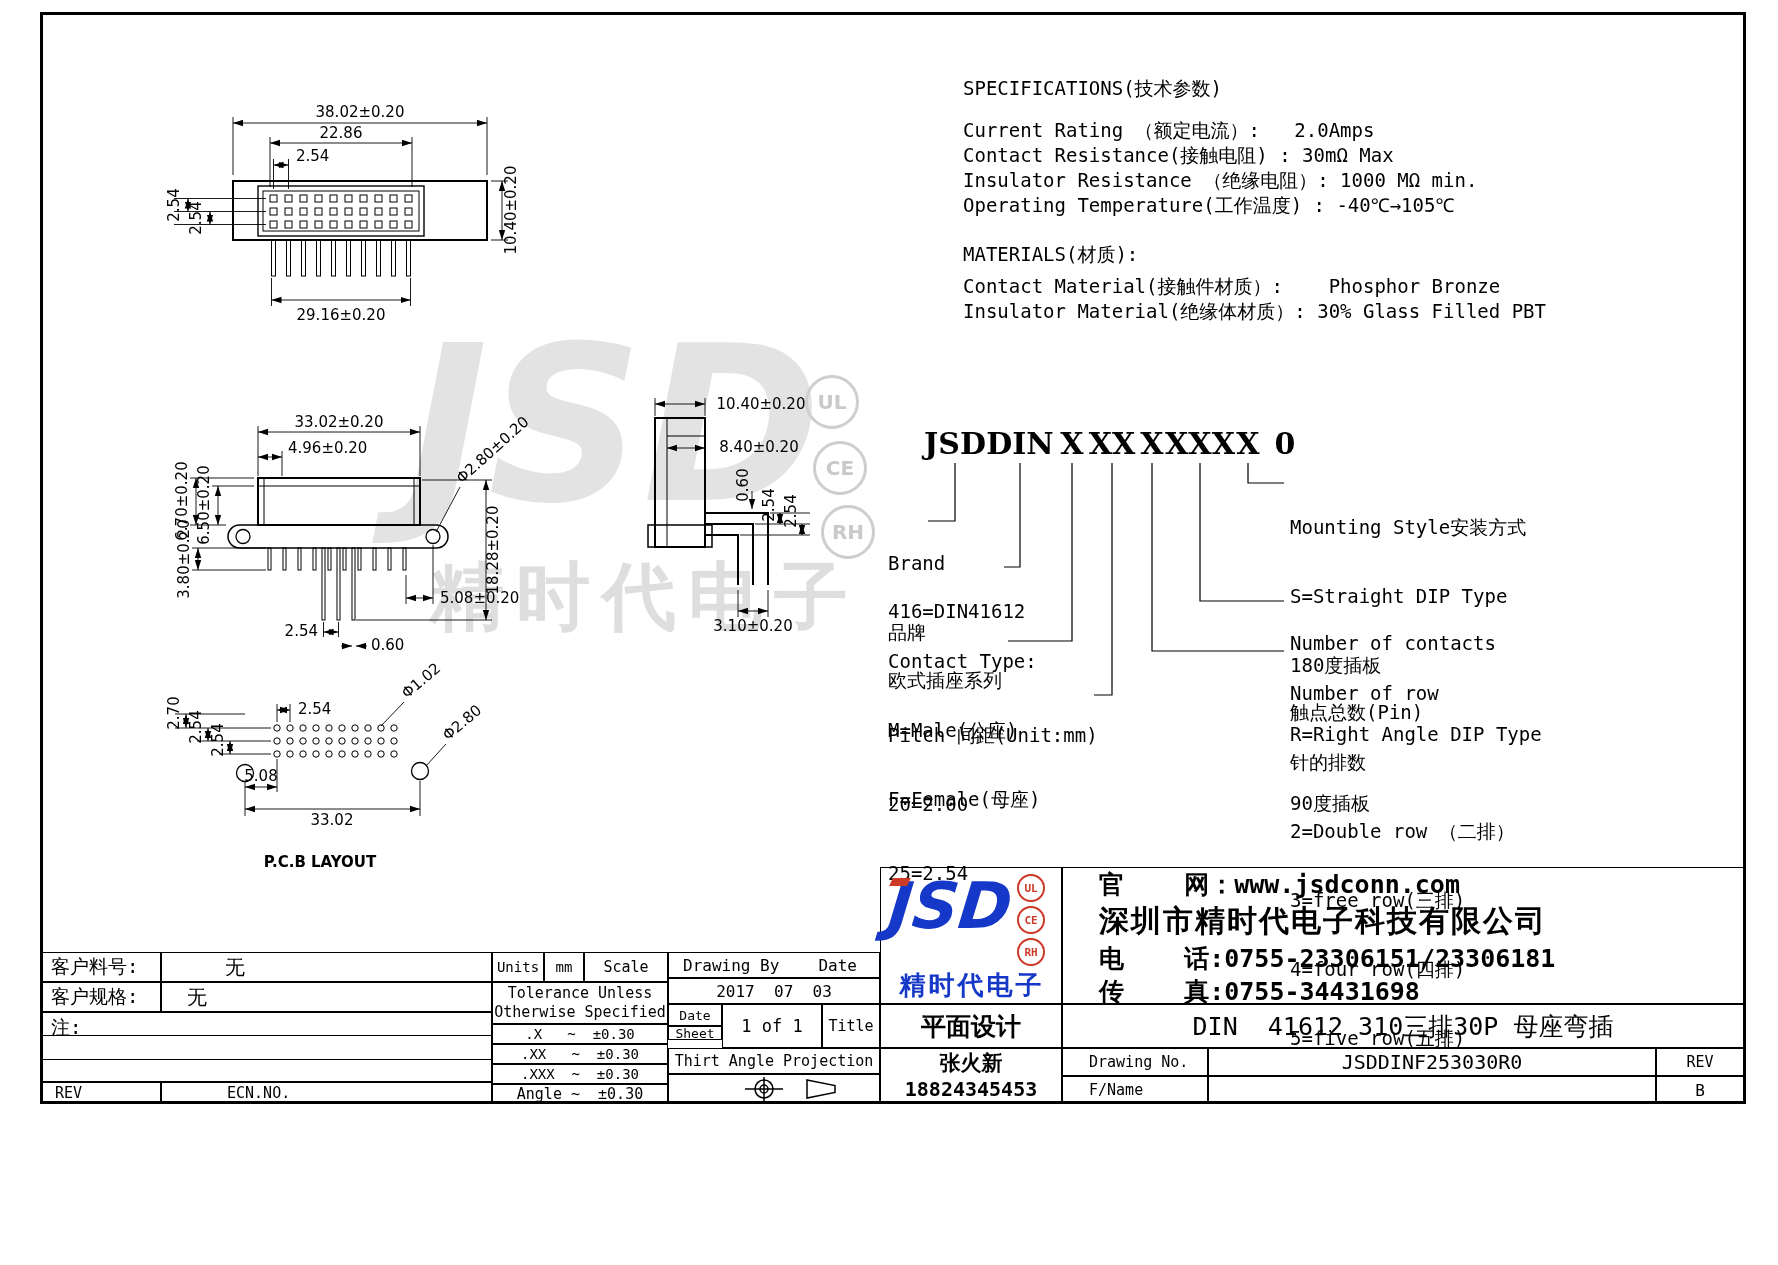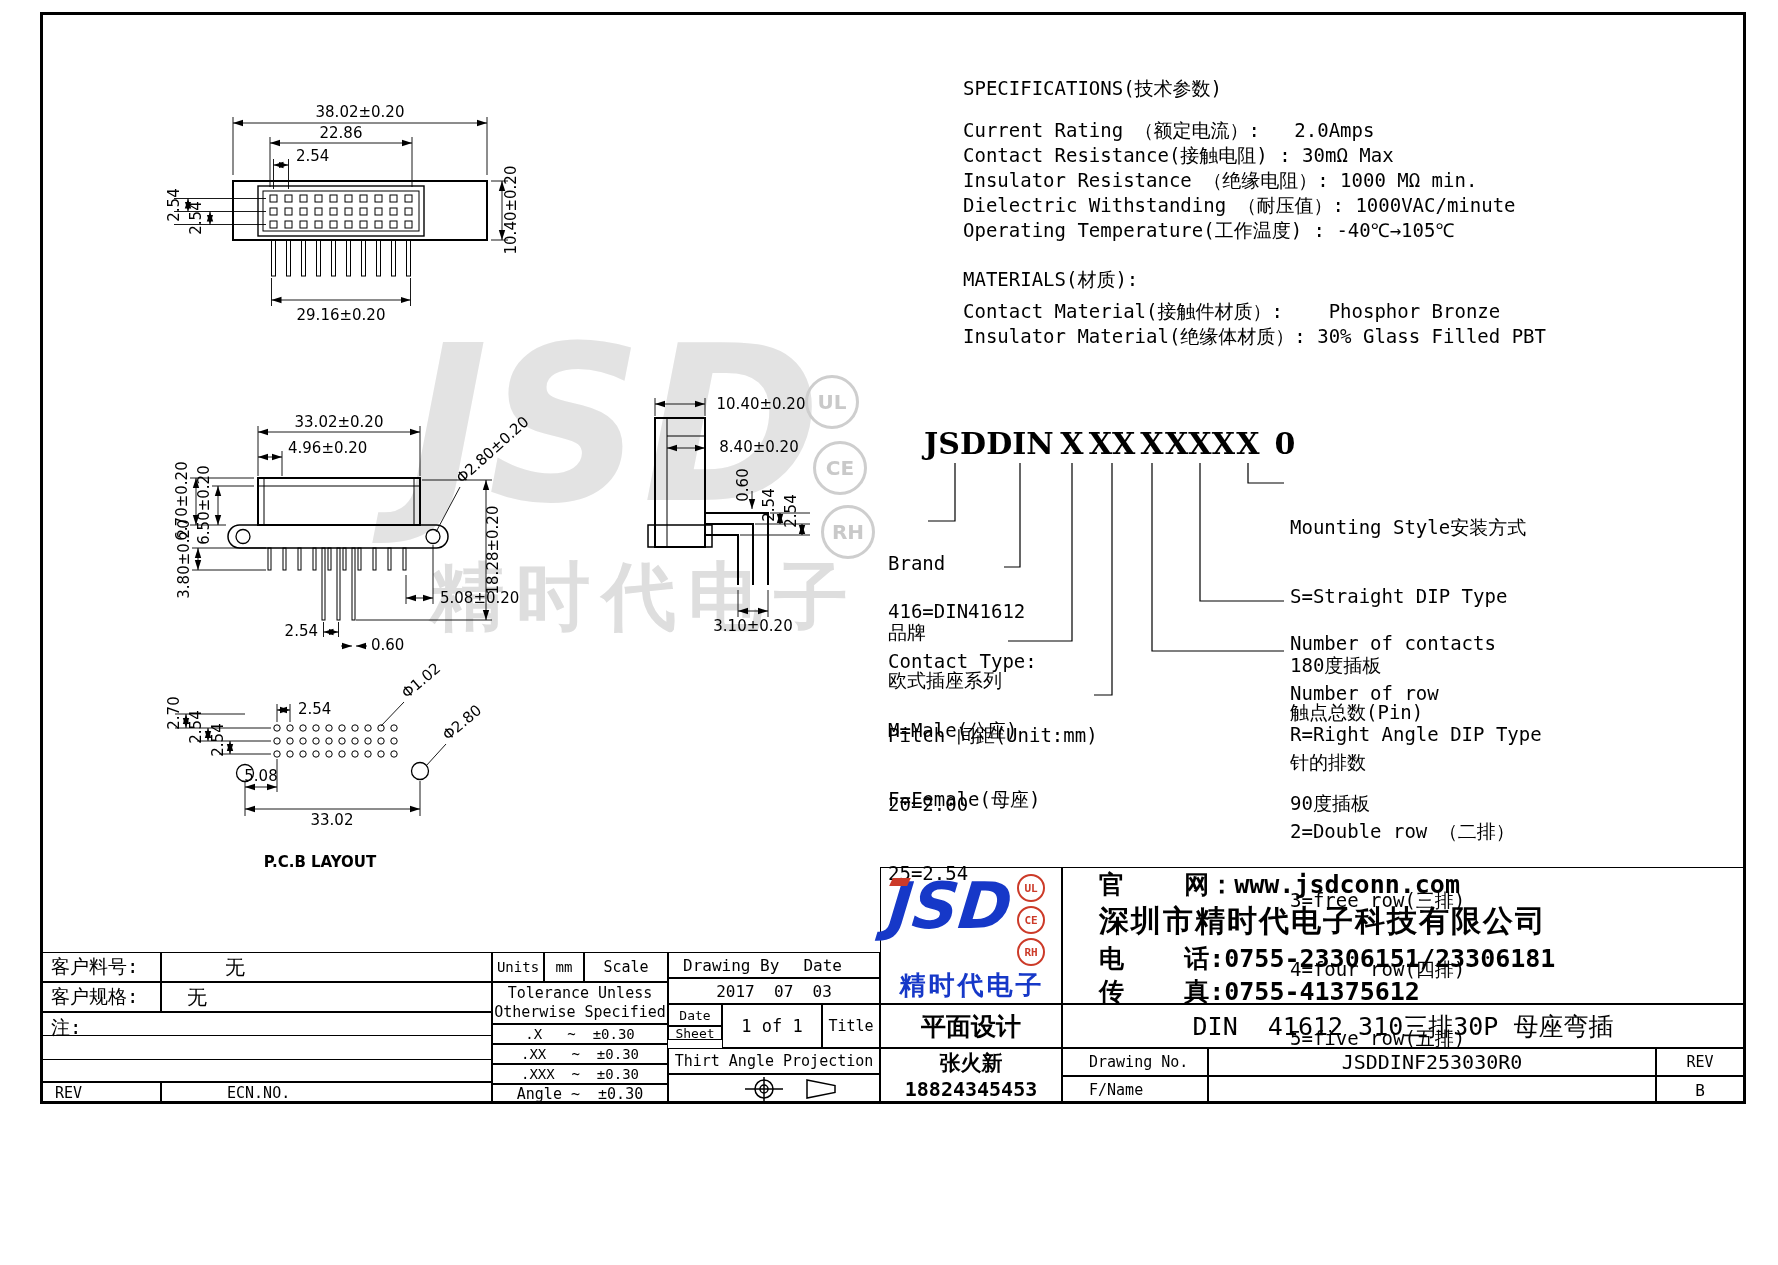--- a/index.html
+++ b/index.html
@@ -260,21 +260,20 @@
     <text x="182" y="155" text-anchor="middle">33.02</text>
   </g>
   <text x="170" y="197" text-anchor="middle" font-size="21" font-weight="bold">P.C.B LAYOUT</text>
 </svg>
 
 <div class="abs mono" style="left:963px;top:76px;z-index:2;font-size:19px;line-height:25px;">
   <div class="pre" style="margin-bottom:17px;">SPECIFICATIONS(技术参数)</div>
   <div class="pre">Current Rating （额定电流）:   2.0Amps</div>
   <div class="pre">Contact Resistance(接触电阻) : 30mΩ Max</div>
   <div class="pre">Insulator Resistance （绝缘电阻）: 1000 MΩ min.</div>
-  <div class="pre">Dielectric Withstanding （耐压值）: 1000VAC/minute</div>
   <div class="pre">Operating Temperature(工作温度) : -40℃→105℃</div>
   <div class="pre" style="margin-top:24px;margin-bottom:7px;">MATERIALS(材质):</div>
   <div class="pre">Contact Material(接触件材质）:    Phosphor Bronze</div>
   <div class="pre">Insulator Material(绝缘体材质）: 30% Glass Filled PBT</div>
 </div>
 
 <div class="abs" style="left:905px;top:426px;width:430px;height:40px;z-index:2;font-family:'DejaVu Serif',serif;font-weight:bold;font-size:30px;">
   <span class="abs" style="left:50px;transform:translateX(-50%);">JSD</span>
   <span class="abs" style="left:115px;transform:translateX(-50%);">DIN</span>
   <span class="abs" style="left:167px;transform:translateX(-50%);">X</span>
@@ -350,21 +349,21 @@
 <div class="cell cc" style="left:584px;top:952px;width:84px;height:30px;font-size:15px;">Scale</div>
 <div class="cell cc" style="left:492px;top:982px;width:176px;height:42px;font-size:15px;flex-direction:column;justify-content:center;line-height:19px;">
   <span>Tolerance Unless</span>
   <span>Otherwise Specified</span>
 </div>
 <div class="cell cc pre" style="left:492px;top:1024px;width:176px;height:20px;font-size:14px;text-align:center;">.X   ~  ±0.30</div>
 <div class="cell cc pre" style="left:492px;top:1044px;width:176px;height:20px;font-size:14px;">.XX   ~  ±0.30</div>
 <div class="cell cc pre" style="left:492px;top:1064px;width:176px;height:20px;font-size:14px;">.XXX  ~  ±0.30</div>
 <div class="cell cc pre" style="left:492px;top:1084px;width:176px;height:20px;font-size:15px;">Angle ~  ±0.30</div>
 
-<div class="cell" style="left:668px;top:952px;width:212px;height:26px;justify-content:space-between;padding:0 37px 0 14px;font-size:16px;">
+<div class="cell" style="left:668px;top:952px;width:212px;height:26px;justify-content:space-between;padding:0 22px 0 14px;font-size:16px;">
   <span>Drawing By</span>
   <span>Date</span>
 </div>
 <div class="cell cc pre" style="left:668px;top:978px;width:212px;height:26px;font-size:16px;">2017  07  03</div>
 <div class="cell cc" style="left:668px;top:1004px;width:54px;height:22px;font-size:13px;">Date</div>
 <div class="cell cc" style="left:668px;top:1026px;width:54px;height:14px;font-size:13px;">Sheet</div>
 <div class="cell cc" style="left:722px;top:1004px;width:100px;height:44px;font-size:17px;">1 of 1</div>
 <div class="cell cc" style="left:822px;top:1004px;width:58px;height:44px;font-size:15px;">Title</div>
 <div class="cell cc" style="left:668px;top:1048px;width:212px;height:26px;font-size:15px;">Thirt Angle Projection</div>
 <div class="cell cc" style="left:668px;top:1074px;width:212px;height:30px;">
@@ -390,21 +389,21 @@
 <div class="cell cc" style="left:880px;top:1004px;width:182px;height:44px;font-size:25px;font-weight:bold;">平面设计</div>
 <div class="cell cc" style="left:880px;top:1048px;width:182px;height:56px;flex-direction:column;justify-content:center;line-height:26px;">
   <span style="font-size:21px;font-weight:bold;">张火新</span>
   <span style="font-size:20px;font-weight:bold;">18824345453</span>
 </div>
 
 <div class="cell" style="left:1062px;top:867px;width:682px;height:137px;flex-direction:column;align-items:flex-start;justify-content:space-evenly;padding-left:36px;">
   <span class="pre" style="font-size:25px;font-weight:bold;">官    网：www.jsdconn.com</span>
   <span class="pre" style="font-size:30px;font-weight:bold;letter-spacing:2px;">深圳市精时代电子科技有限公司</span>
   <span class="pre" style="font-size:25px;font-weight:bold;">电    话:0755-23306151/23306181</span>
-  <span class="pre" style="font-size:25px;font-weight:bold;">传    真:0755-41375612</span>
+  <span class="pre" style="font-size:25px;font-weight:bold;">传    真:0755-34431698</span>
 </div>
 <div class="cell cc pre" style="left:1062px;top:1004px;width:682px;height:44px;font-size:25px;font-weight:normal;">DIN  41612 310三排30P 母座弯插</div>
 <div class="cell" style="left:1062px;top:1048px;width:146px;height:28px;padding-left:26px;font-size:15px;">Drawing No.</div>
 <div class="cell" style="left:1062px;top:1076px;width:146px;height:28px;padding-left:26px;font-size:15px;">F/Name</div>
 <div class="cell cc" style="left:1208px;top:1048px;width:448px;height:28px;font-size:20px;">JSDDINF253030R0</div>
 <div class="cell" style="left:1208px;top:1076px;width:448px;height:28px;"></div>
 <div class="cell cc" style="left:1656px;top:1048px;width:88px;height:28px;font-size:15px;">REV</div>
 <div class="cell cc" style="left:1656px;top:1076px;width:88px;height:28px;font-size:16px;">B</div>
 
 </body></html>

